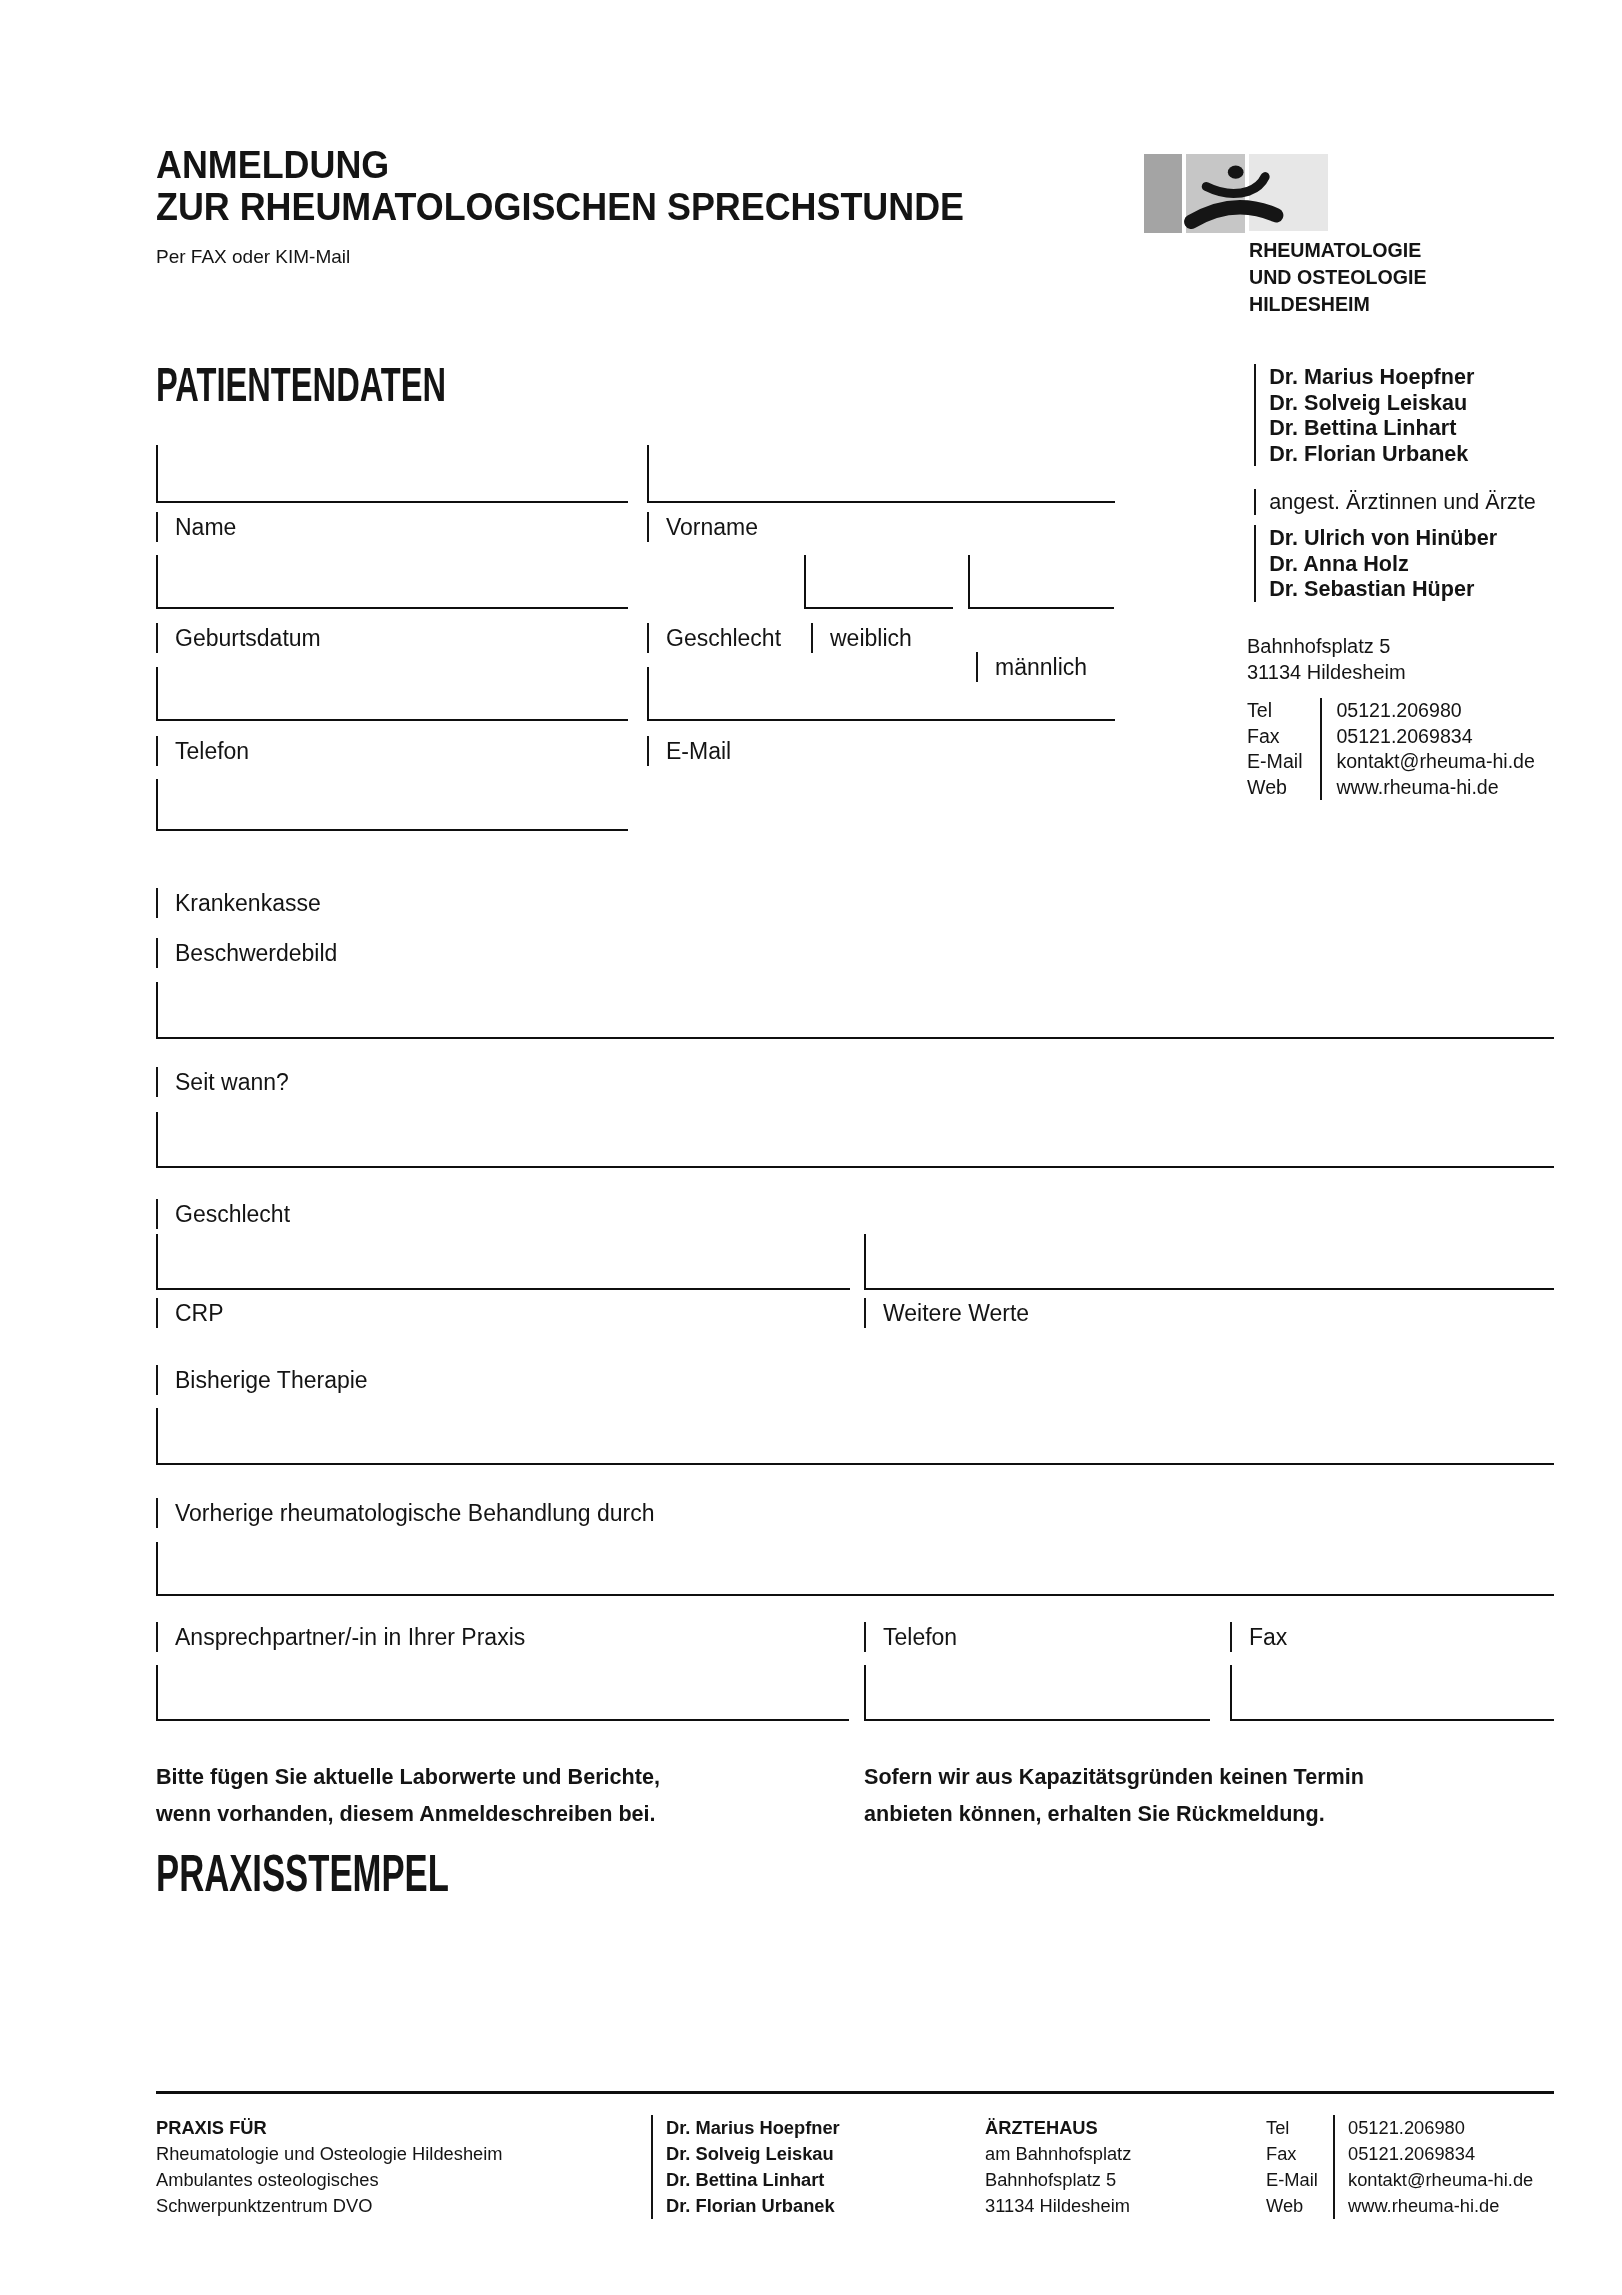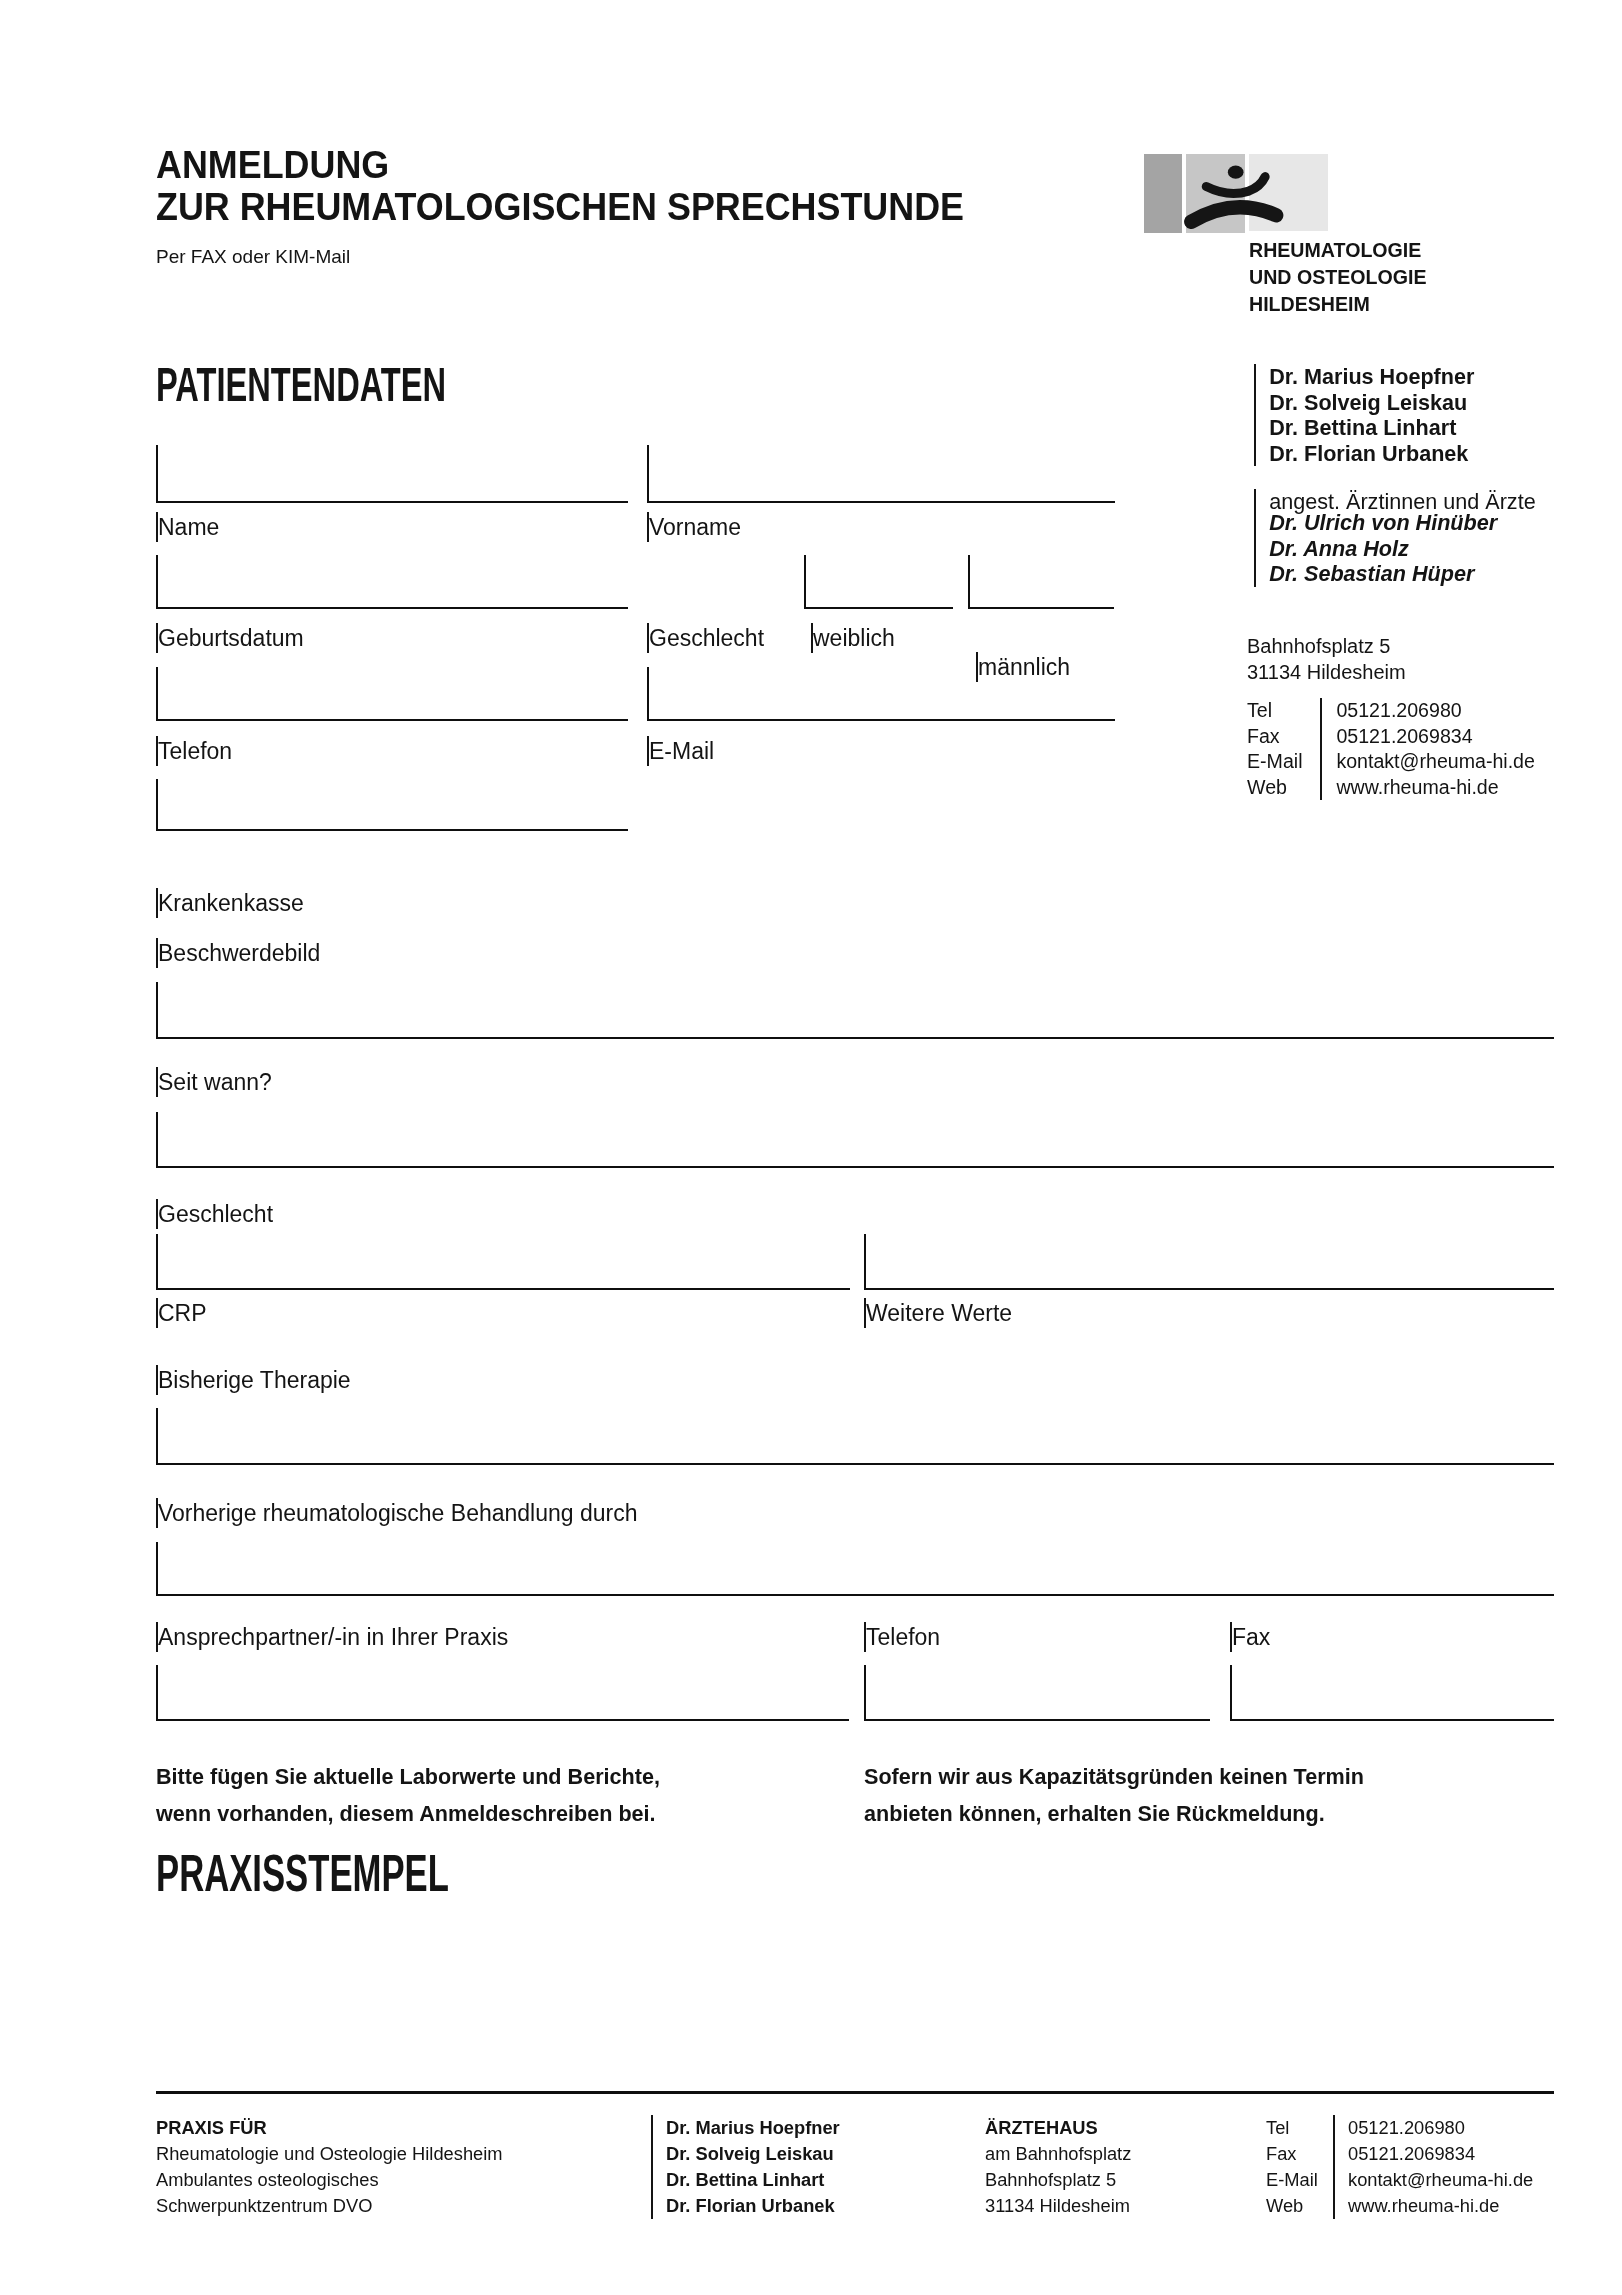--- a/index.html
+++ b/index.html
@@ -23,21 +23,21 @@
   .side-entry{border-left:2px solid #141414;padding-left:13.7px;margin-left:6.5px;
               white-space:nowrap;height:25.5px;line-height:25.5px;font-size:21.6px;}
   .bold{font-weight:700;}
   .side-plain{white-space:nowrap;font-size:20px;line-height:26px;}
   .contact-row{display:flex;height:25.5px;line-height:25.5px;font-size:19.6px;white-space:nowrap;}
   .contact-label{width:73px;}
   .contact-value{border-left:2px solid #141414;padding-left:14.4px;}
 
   
   .lbl{position:absolute;font-size:23px;line-height:30px;height:30px;border-left:2px solid #141414;
-       white-space:nowrap;}
+       padding-left:17px;white-space:nowrap;}
   .box{position:absolute;border-left:2px solid #0f0f0f;border-bottom:2.6px solid #0f0f0f;background:transparent;}
 
   
   .note{position:absolute;font-size:21.6px;font-weight:700;line-height:37px;white-space:nowrap;}
 
   
   .footer-rule{position:absolute;left:156px;top:2091px;width:1398px;height:2.6px;background:#0f0f0f;}
   .f-col{position:absolute;top:2115px;font-size:18.3px;line-height:26px;white-space:nowrap;}
   .f-entry{border-left:2px solid #141414;padding-left:13px;height:26px;line-height:26px;font-weight:700;white-space:nowrap;}
   .f-row{display:flex;height:26px;line-height:26px;white-space:nowrap;}
@@ -73,21 +73,21 @@
 
   <div class="side-group" style="top:364px;">
     <div class="side-entry bold">Dr. Marius Hoepfner</div>
     <div class="side-entry bold">Dr. Solveig Leiskau</div>
     <div class="side-entry bold">Dr. Bettina Linhart</div>
     <div class="side-entry bold">Dr. Florian Urbanek</div>
   </div>
   <div class="side-group" style="top:489px;">
     <div class="side-entry">angest. Ärztinnen und Ärzte</div>
   </div>
-  <div class="side-group" style="top:510px;font-style:italic;">
+  <div class="side-group" style="top:525px;">
     <div class="side-entry bold">Dr. Ulrich von Hinüber</div>
     <div class="side-entry bold">Dr. Anna Holz</div>
     <div class="side-entry bold">Dr. Sebastian Hüper</div>
   </div>
   <div class="side-group" style="top:633px;">
     <div class="side-plain">Bahnhofsplatz 5</div>
     <div class="side-plain">31134 Hildesheim</div>
   </div>
   <div class="side-group" style="top:698px;">
     <div class="contact-row">

